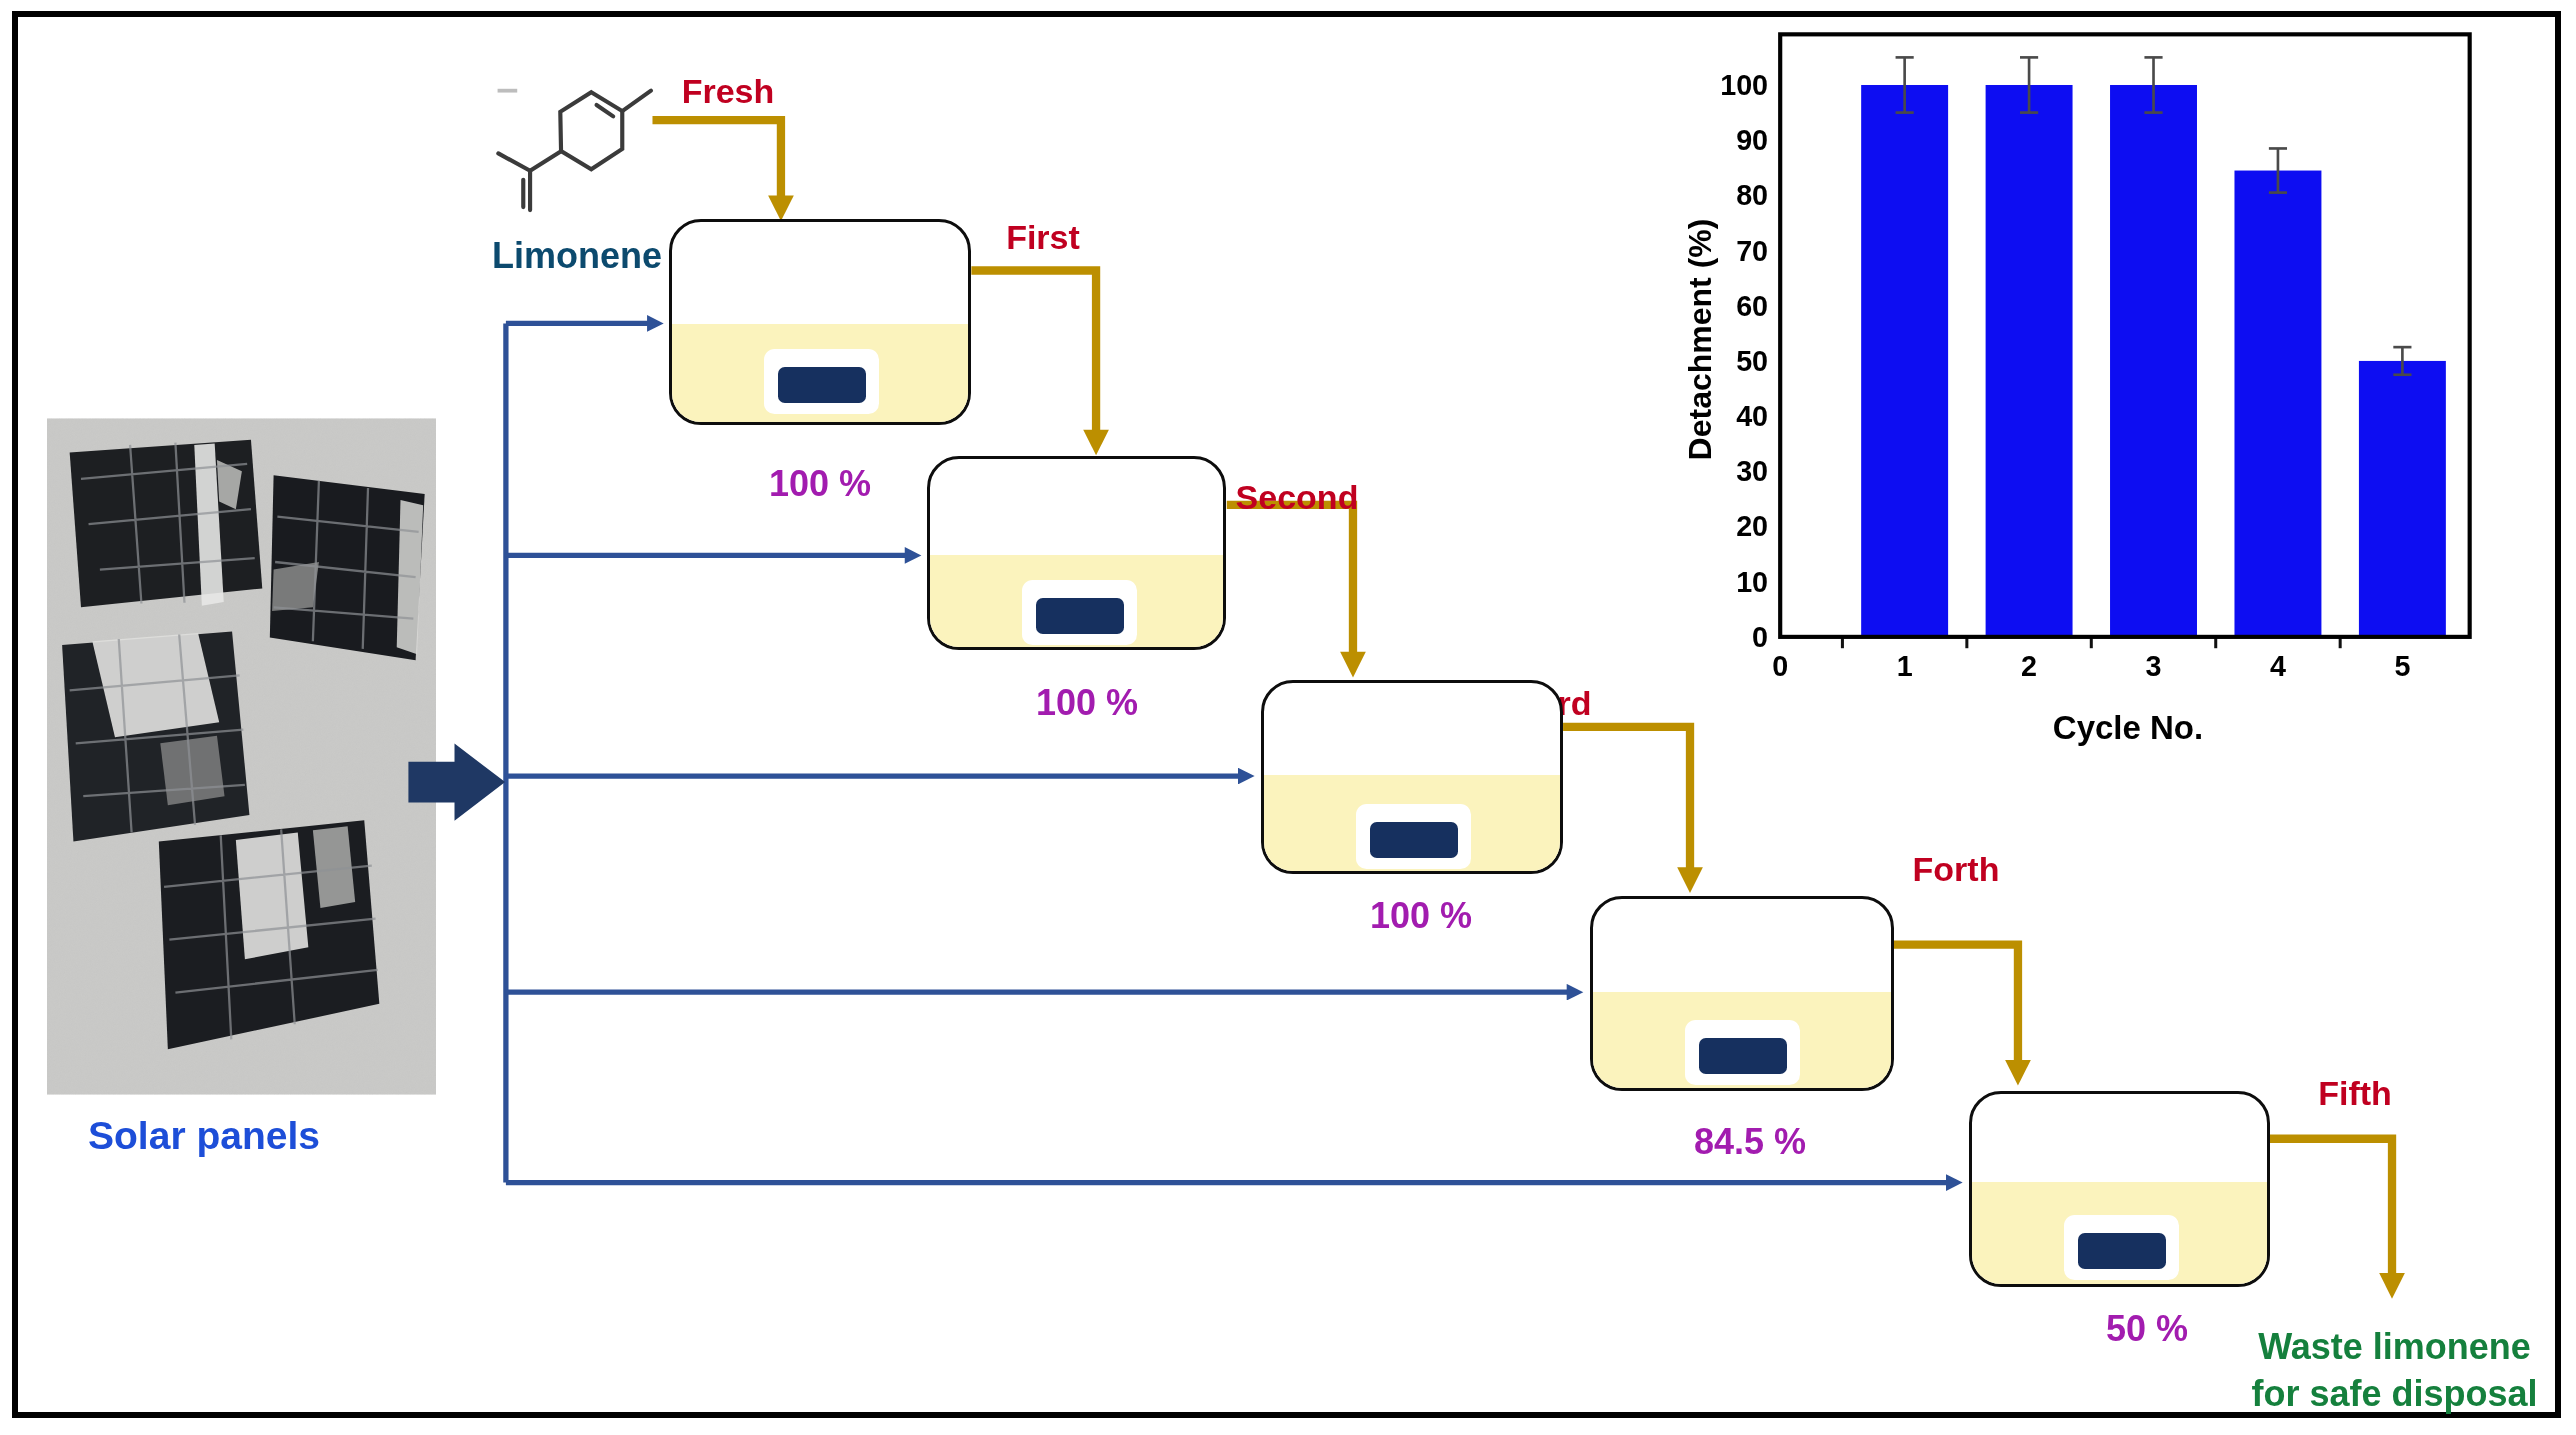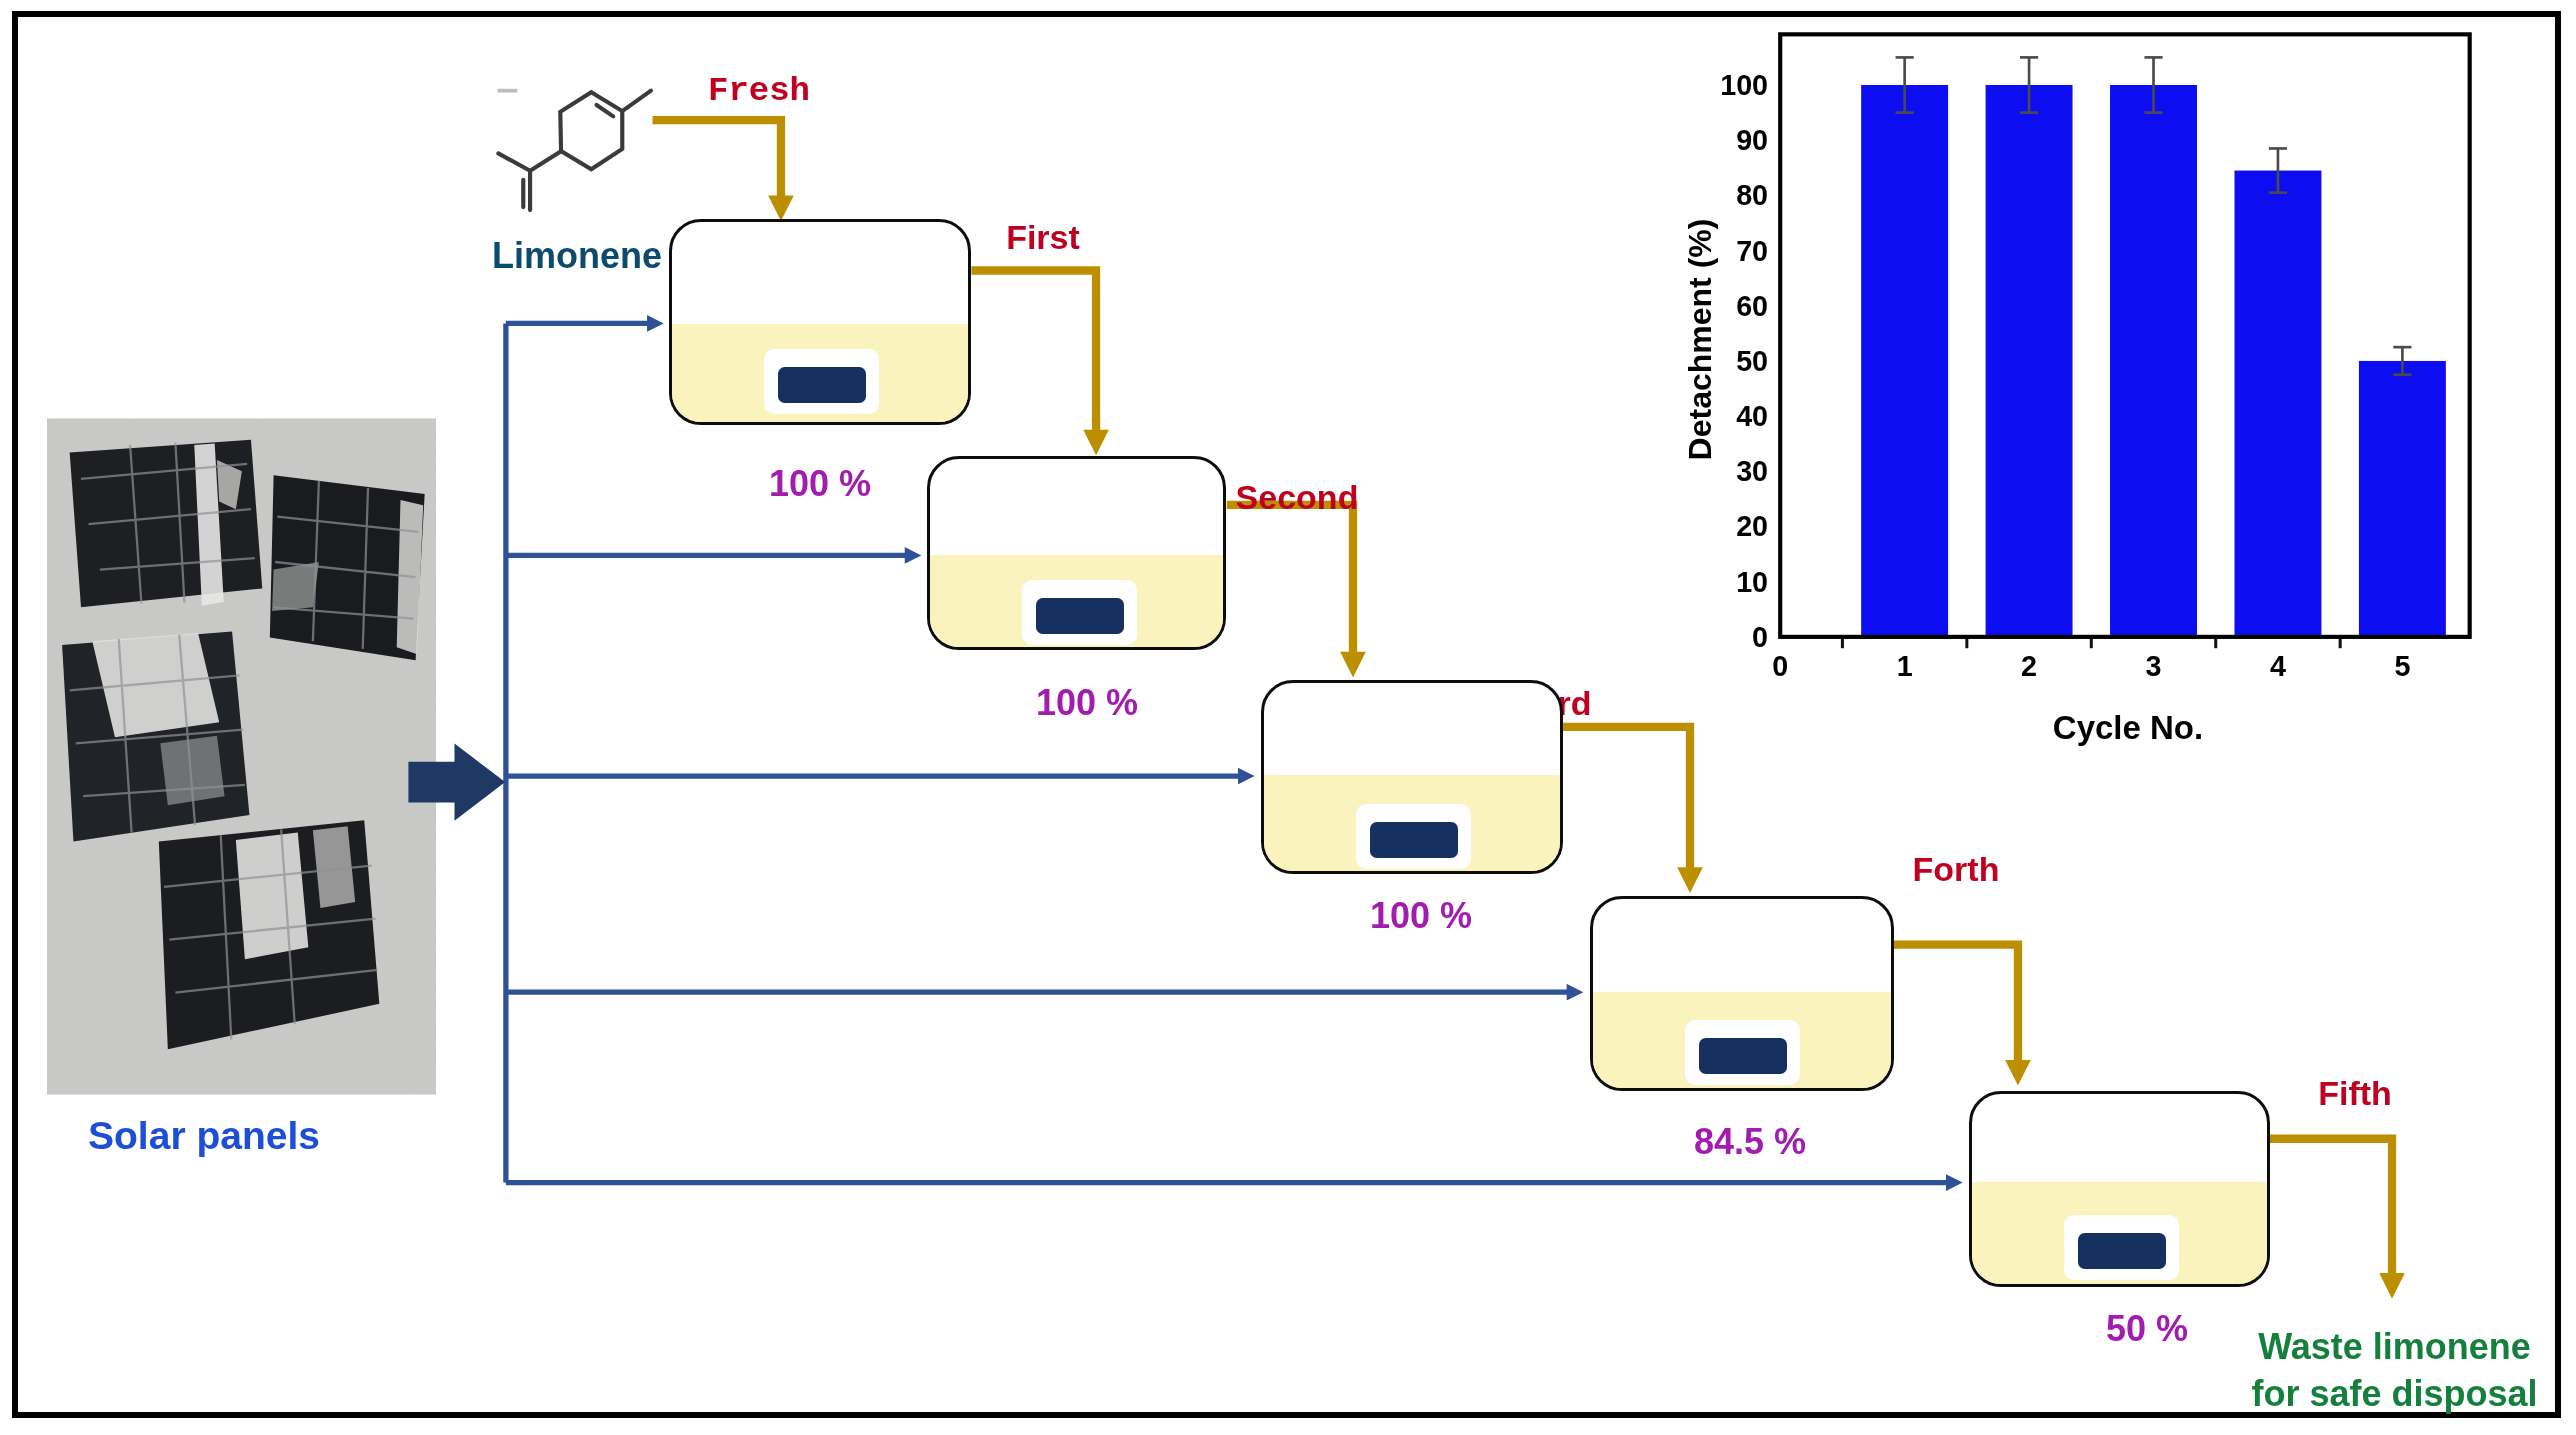--- a/index.html
+++ b/index.html
@@ -109,21 +109,21 @@
       <path d="M669,1565 H2577" marker-end="url(#blueHead)"></path>
     </g>
 
     <polygon points="540,1008 601,1008 601,984 668,1035 601,1086 601,1062 540,1062" fill="#1F3864"></polygon>
   </svg>
 
   <div class="lbl caption" style="left:68px;top:1115px;">Solar panels</div>
 
   <div class="lbl goldlabel" style="left:456px;top:235px;">Limonene</div>
 
-  <div class="lbl redlabel" style="left:638px;top:70px;font-family:Liberation Mono, monospace;">Fresh</div>
+  <div class="lbl redlabel" style="left:607px;top:70px;">Fresh</div>
   <div class="lbl redlabel" style="left:922px;top:216px;">First</div>
   <div class="lbl redlabel" style="left:1176px;top:476px;">Second</div>
   <div class="lbl redlabel" style="left:1428px;top:682px;">Third</div>
   <div class="lbl redlabel" style="left:1835px;top:848px;">Forth</div>
   <div class="lbl redlabel" style="left:2234px;top:1072px;">Fifth</div>
 
   <div class="vessel" style="left:669px;top:219px;width:302px;height:206px;">
     <div class="liquid" style="top:102px;"></div>
     <div class="halo" style="top:127px;"></div>
     <div class="chip" style="top:145px;"></div>

